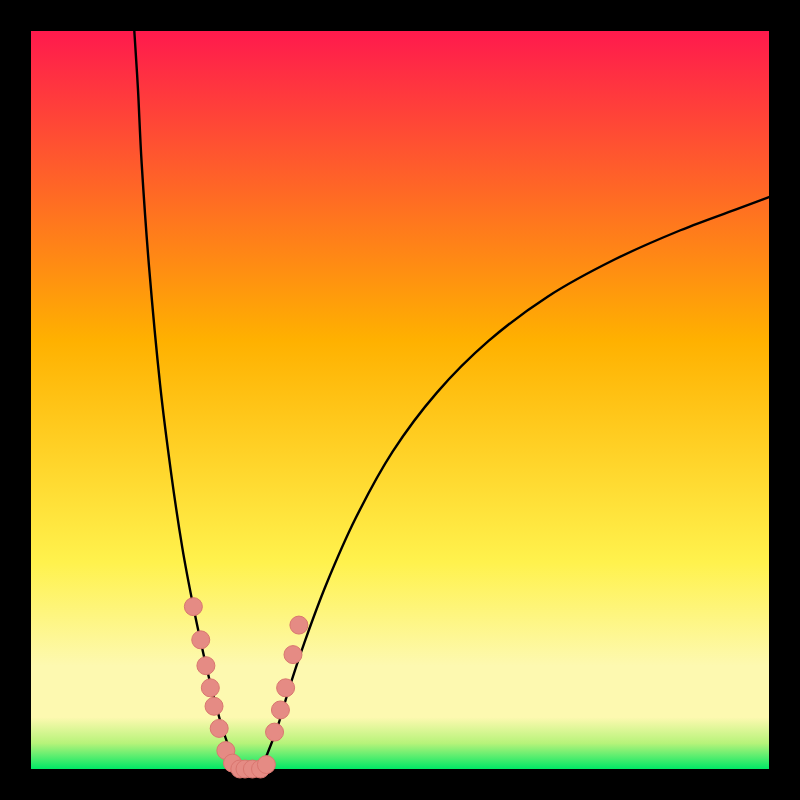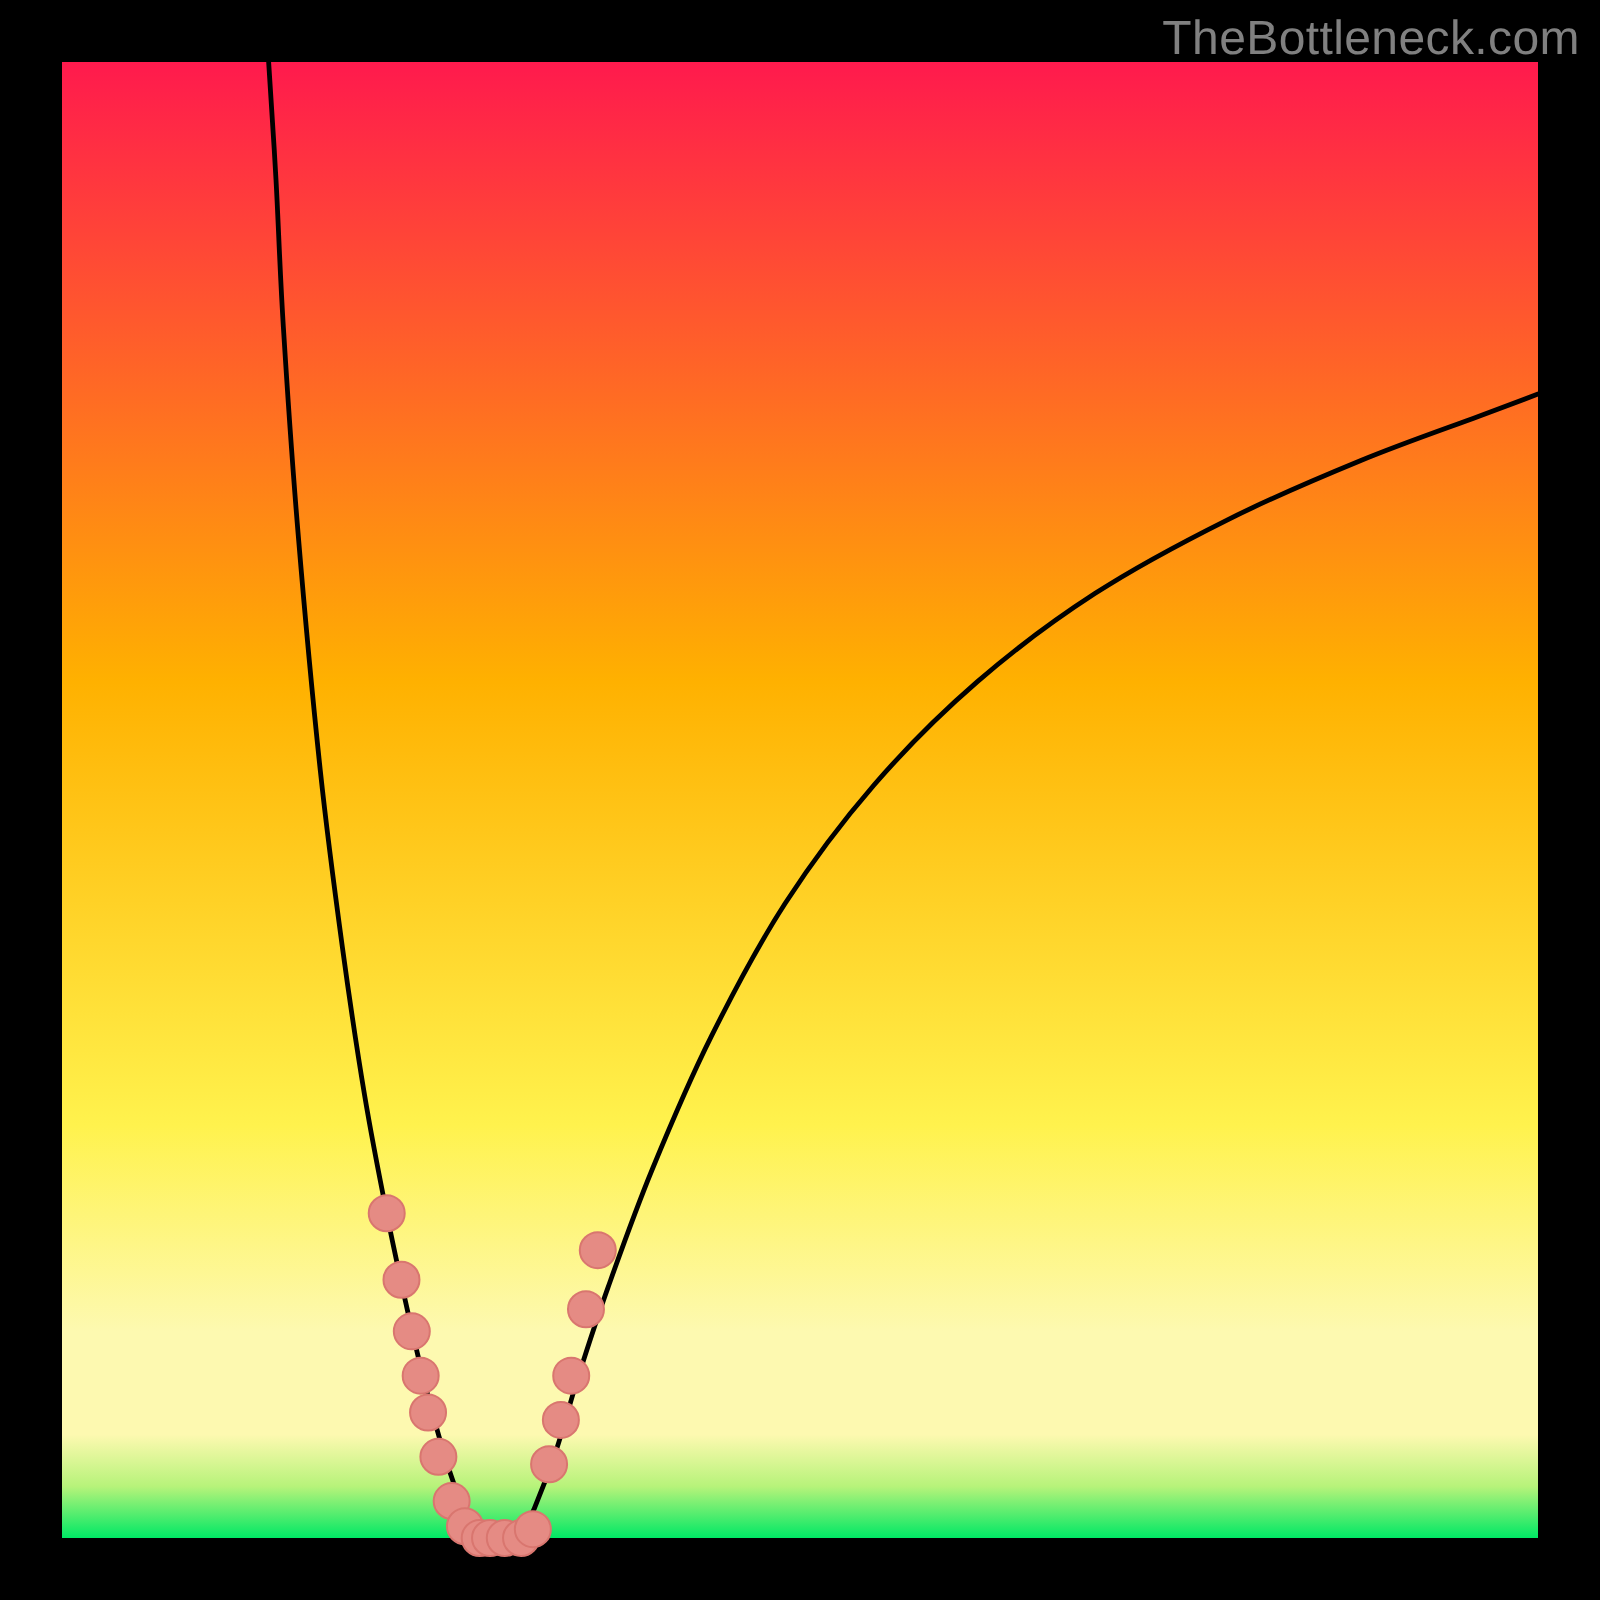--- a/index.html
+++ b/index.html
@@ -66,14 +66,13 @@
         <circle cx="292.99" cy="654.61" r="9" fill="#e58b84" stroke="#d9766f" stroke-width="1"></circle>
         <circle cx="298.894" cy="625.09" r="9" fill="#e58b84" stroke="#d9766f" stroke-width="1"></circle>
         <circle cx="239.854" cy="769" r="9" fill="#e58b84" stroke="#d9766f" stroke-width="1"></circle>
         <circle cx="245.01999999999998" cy="769" r="9" fill="#e58b84" stroke="#d9766f" stroke-width="1"></circle>
         <circle cx="252.4" cy="769" r="9" fill="#e58b84" stroke="#d9766f" stroke-width="1"></circle>
         <circle cx="260.51800000000003" cy="769" r="9" fill="#e58b84" stroke="#d9766f" stroke-width="1"></circle>
         <circle cx="266.422" cy="764.572" r="9" fill="#e58b84" stroke="#d9766f" stroke-width="1"></circle>
       </g>
   </svg>
 
-  <div class="watermark">TheBottleneck.com</div>
 </div>
 
 </body></html>

